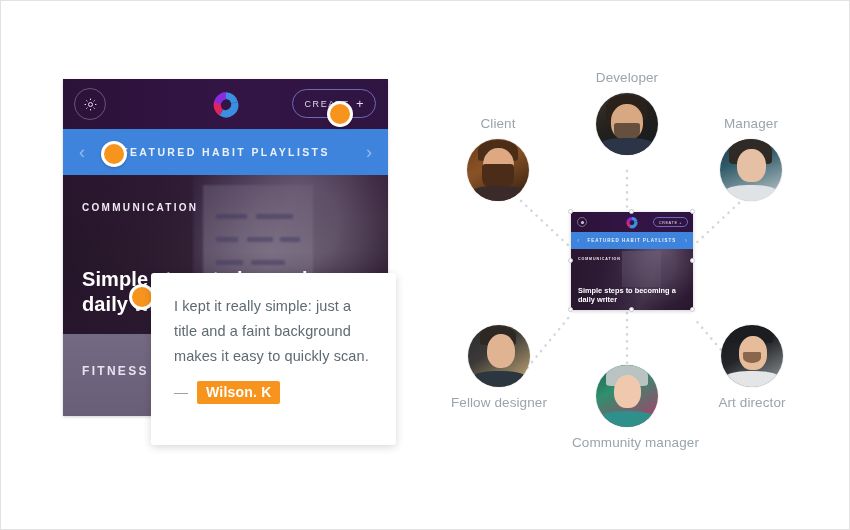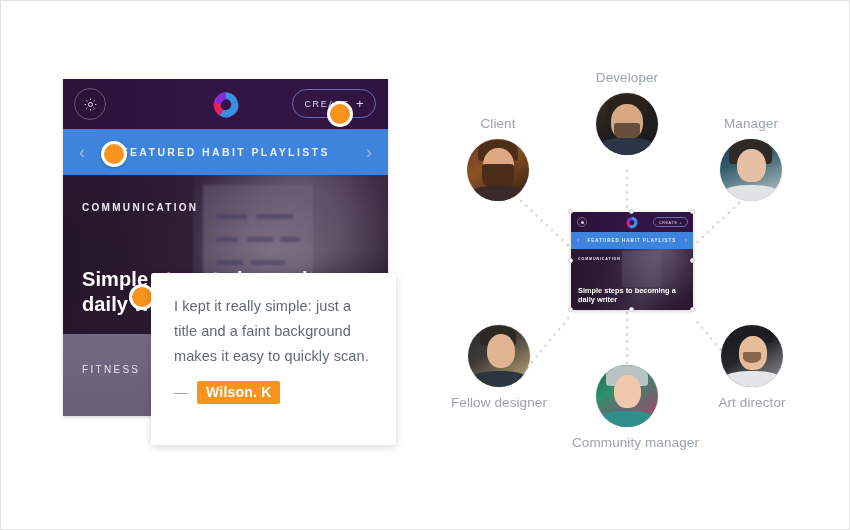--- a/index.html
+++ b/index.html
@@ -156,23 +156,23 @@
   }
   .panel2::before {
     content:"";
     position:absolute; inset:0;
     background: linear-gradient(180deg, rgba(117,106,132,.95) 0%, rgba(104,94,120,.95) 100%);
   }
   .panel2-cat {
     position: absolute;
     left: 19px; top: 30px;
     color: #e8e3ee;
-    font-size: 10px;
+    font-size: 12px;
     letter-spacing: 2.3px;
-    font-weight: 400;
+    font-weight: 700;
   }
 
   
   .cursor-dot {
     position: absolute;
     border-radius: 50%;
     background: #f7941e;
     border: 3px solid #ffffff;
     box-shadow: 0 1px 3px rgba(0,0,0,.22);
     z-index: 40;

